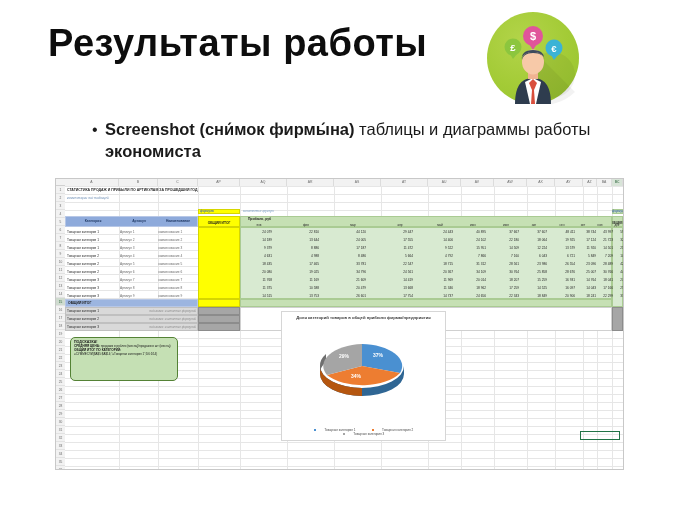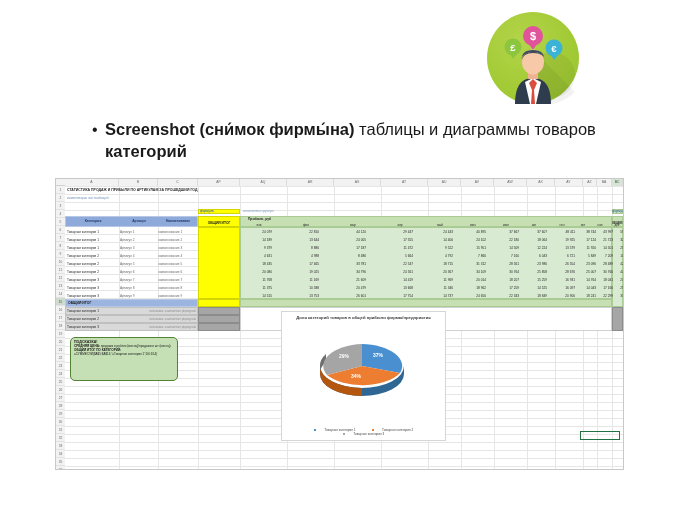--- a/index.html
+++ b/index.html
@@ -105,20 +105,21 @@
   .pie-wrap{position:absolute;left:32px;top:20px;width:96px;height:70px;}
   .legend{position:absolute;left:0;right:0;bottom:4px;text-align:center;font-size:3.1px;color:#4a4a4a;}
   .legend span{margin:0 4px;white-space:nowrap;}
   .lg{display:inline-block;width:2.6px;height:2.6px;margin-right:1.4px;vertical-align:middle;}
 </style>
 </head>
 <body>
 
 <div class="slide">
 
+  <div class="title">Результаты работы</div>
 
   <div class="icon-wrap">
     <div class="icon-circle"></div>
     <div class="icon-shadow"></div>
     <svg width="92" height="92" viewBox="0 0 92 92" style="position:absolute;left:0;top:0;">
 
       <path d="M46 38 L88 80 A46 46 0 0 1 46 92 Z" fill="rgba(0,0,0,0.05)"></path>
 
       <circle cx="46" cy="24" r="10" fill="#e0559a"></circle>
       <path d="M42 32 L46 38 L50 32 Z" fill="#e0559a"></path>
@@ -143,21 +144,21 @@
       <ellipse cx="46" cy="50" rx="11" ry="12.5" fill="#f7c9a8"></ellipse>
 
       <path d="M35 48 C35 37 57 37 57 48 C57 44 54 41 46 41 C39 41 36 44 35 48 Z" fill="#3c4a5c"></path>
       <path d="M35 48 C34 42 38 38 46 38 C54 38 58 42 57 48 L57 45 C54 41 50 40 46 40 C41 40 37 42 35 45 Z" fill="#3c4a5c"></path>
     </svg>
   </div>
 
   <div class="bullet">
     <span class="dot">•</span>
     <span class="txt">
-      <span class="b">Screenshot (сни́мок фирмы́на)</span><span> таблицы и диаграммы товаров </span><span class="b">категорий</span>
+      <span class="b">Screenshot (сни́мок фирмы́на)</span><span> таблицы и диаграммы работы </span><span class="b">экономиста</span>
     </span>
   </div>
 
   <div class="shot">
 
     <div class="colhead">
         <div class="cl" style="left: 9px; width: 54px;">A</div>
         <div class="cl" style="left: 63px; width: 39px;">B</div>
         <div class="cl" style="left: 102px; width: 40px;">C</div>
         <div class="cl" style="left: 142px; width: 42px;">AP</div>

